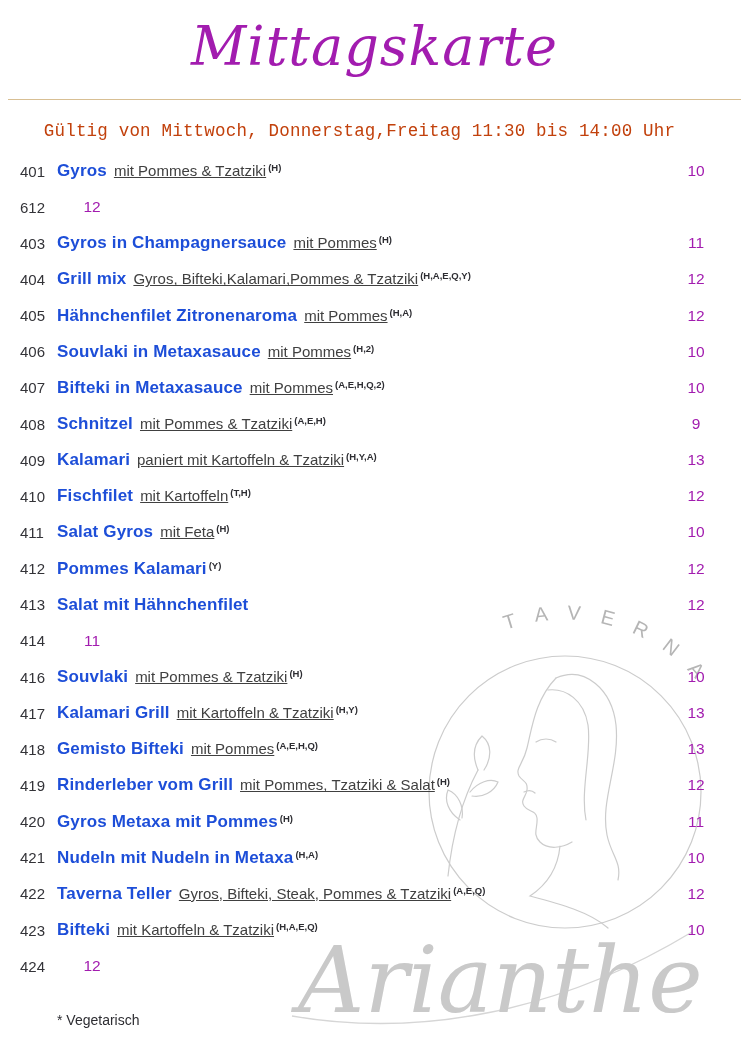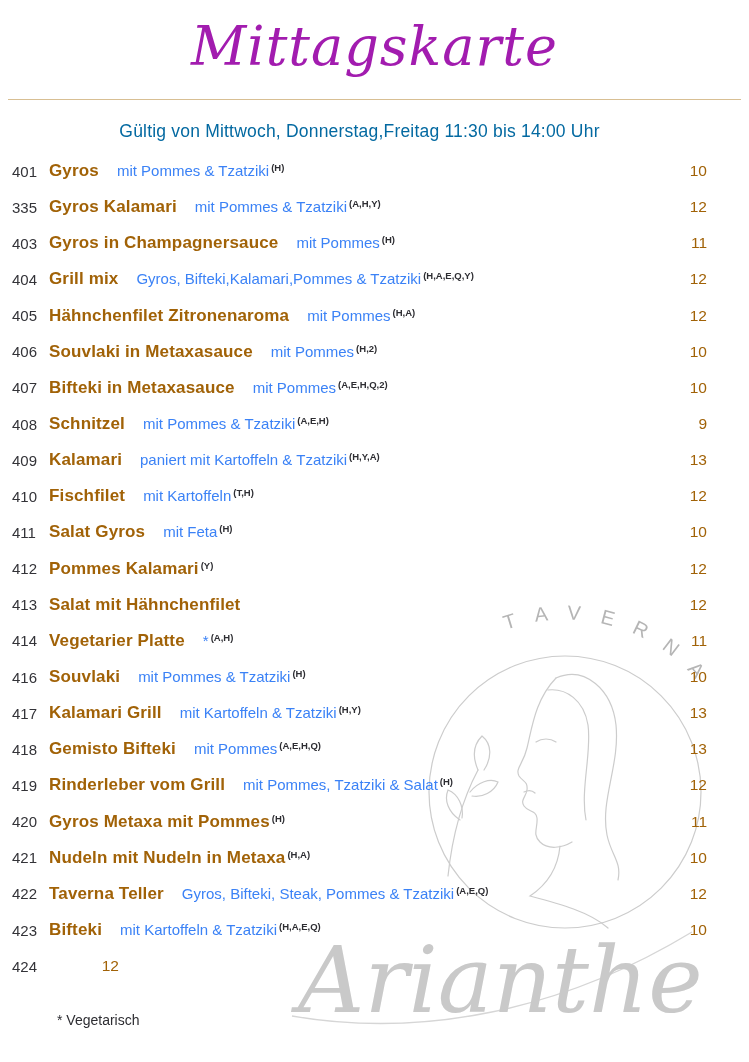--- a/index.html
+++ b/index.html
@@ -28,50 +28,51 @@
   }
   .gold-rule {
     position:absolute; top:99px; left:8px; right:8px;
     border:none; border-top:1.5px solid #d8bf93;
     margin:0;
   }
   .subtitle {
     position:absolute; top:121px; left:0; right:30px;
     text-align:center;
     font-size:17.5px;
-    color:#0369a1;
+    color:#c2410c;
     letter-spacing:0.2px;
+    font-family:Liberation Mono, monospace;
   }
   .menu-list {
     position:absolute; top:153px; left:0; right:0;
   }
   .row {
     display:flex; align-items:center;
     height:36.15px;
     white-space:nowrap;
   }
   .num {
-    flex:none; width:37px; margin-left:12px;
+    flex:none; width:37px; margin-left:20px;
     font-size:15px; color:#333338;
   }
   .label { flex:1; overflow:hidden; }
   .name {
-    font-size:17px; font-weight:700; color:#a16207;
+    font-size:17px; font-weight:700; color:#1d4ed8;
     letter-spacing:0.15px;
   }
   .desc {
-    font-size:15px; color:#3b82f6; margin-left:18px;
+    font-size:15px; color:#404040; margin-left:7px;text-decoration:underline;
   }
   .sup {
     font-size:9.5px; font-weight:600; color:#2d2d32;
     position:relative; top:-5px; margin-left:2px;
   }
   .price {
-    flex:none; width:70px; text-align:right; margin-right:42px;
-    font-size:15.5px; color:#a16207;
+    flex:none; width:70px; text-align:center; margin-right:18px;
+    font-size:15.5px; color:#a21caf;
   }
   .footnote {
     position:absolute; top:1012px; left:57px;
     font-size:14px; color:#2d2d32;
   }
 </style>
 </head>
 <body>
 
 <svg class="watermark" width="749" height="1062" viewBox="0 0 749 1062" xmlns="http://www.w3.org/2000/svg">
@@ -103,22 +104,21 @@
   <hr class="gold-rule">
   <div class="subtitle">Gültig von Mittwoch, Donnerstag,Freitag 11:30 bis 14:00 Uhr</div>
 
   <div class="menu-list">
       <div class="row">
         <span class="num">401</span>
         <span class="label"><span class="name">Gyros</span><span class="desc">mit Pommes &amp; Tzatziki</span><span class="sup">(H)</span></span>
         <span class="price">10</span>
       </div>
       <div class="row">
-        <span class="num">335</span>
-        <span class="label"><span class="name">Gyros Kalamari</span><span class="desc">mit Pommes &amp; Tzatziki</span><span class="sup">(A,H,Y)</span></span>
+        <span class="num">612</span>
         <span class="price">12</span>
       </div>
       <div class="row">
         <span class="num">403</span>
         <span class="label"><span class="name">Gyros in Champagnersauce</span><span class="desc">mit Pommes</span><span class="sup">(H)</span></span>
         <span class="price">11</span>
       </div>
       <div class="row">
         <span class="num">404</span>
         <span class="label"><span class="name">Grill mix</span><span class="desc">Gyros, Bifteki,Kalamari,Pommes &amp; Tzatziki</span><span class="sup">(H,A,E,Q,Y)</span></span>
@@ -164,21 +164,20 @@
         <span class="label"><span class="name">Pommes Kalamari</span><span class="sup">(Y)</span></span>
         <span class="price">12</span>
       </div>
       <div class="row">
         <span class="num">413</span>
         <span class="label"><span class="name">Salat mit Hähnchenfilet</span></span>
         <span class="price">12</span>
       </div>
       <div class="row">
         <span class="num">414</span>
-        <span class="label"><span class="name">Vegetarier Platte</span><span class="desc">*</span><span class="sup">(A,H)</span></span>
         <span class="price">11</span>
       </div>
       <div class="row">
         <span class="num">416</span>
         <span class="label"><span class="name">Souvlaki</span><span class="desc">mit Pommes &amp; Tzatziki</span><span class="sup">(H)</span></span>
         <span class="price">10</span>
       </div>
       <div class="row">
         <span class="num">417</span>
         <span class="label"><span class="name">Kalamari Grill</span><span class="desc">mit Kartoffeln &amp; Tzatziki</span><span class="sup">(H,Y)</span></span>

